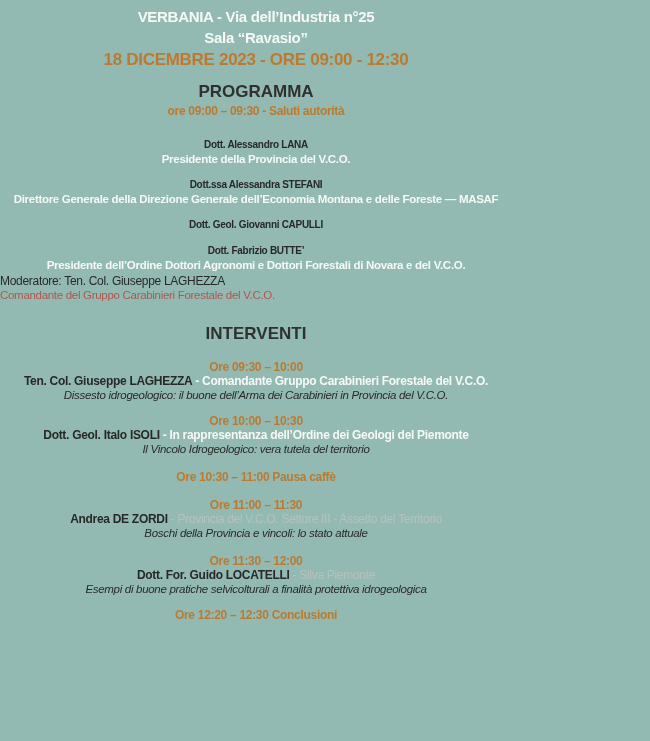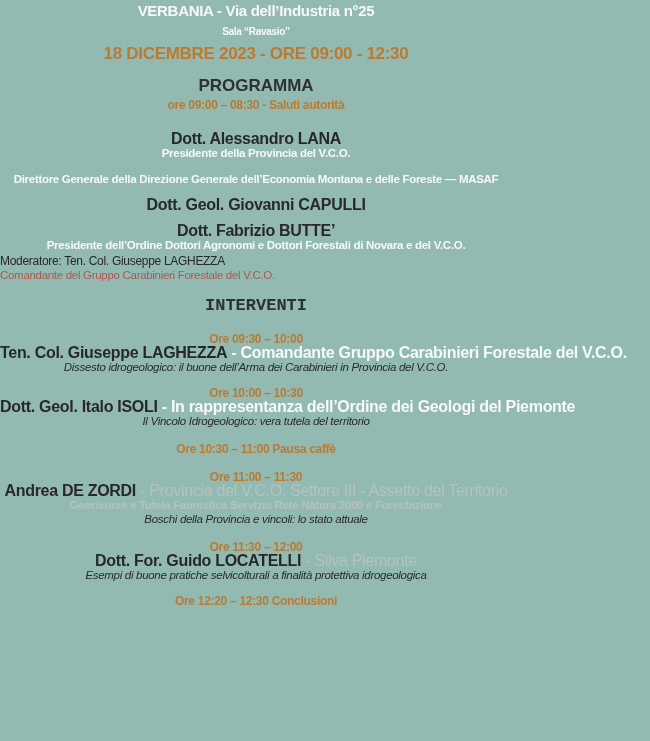--- a/index.html
+++ b/index.html
@@ -8,65 +8,66 @@
     width:650px;
     height:741px;
     background:#92bab3;
     font-family:"Liberation Sans", sans-serif;
     letter-spacing:-0.3px;
     overflow:hidden;
   }
   .col { width:512px; text-align:center; }
 
   
-  .loc  { font-size:15px; line-height:21px; font-weight:700; color:#f7f9f7;text-align:center; }
-  .room { font-size:10px; line-height:21px; font-weight:700; color:#f7f9f7; }
+  .loc  { padding-top:6px; font-size:15px; line-height:21px; font-weight:700; color:#f7f9f7;text-align:center; }
+  .room { font-size:15px; line-height:21px; font-weight:700; color:#f7f9f7; }
   .date { font-size:17px; line-height:24px; font-weight:700; color:#bd7a2f; }
 
   .big-title { margin:8px 0 0 0; font-size:17px; line-height:24px; font-weight:700; color:#303030; letter-spacing:0; }
-  .big-title.interventi { margin-top:12px;font-family:Liberation Mono, monospace; }
+  .big-title.interventi { margin-top:20px; }
 
   .time { font-size:12px; line-height:14px; font-weight:700; color:#bd7a2f; white-space:nowrap; }
 
   .speaker { margin-top:12px; }
   .speaker.first { margin-top:20px; }
-  .name { font-size:16px; line-height:14px; font-weight:700; color:#282828; white-space:nowrap; }
+  .name { font-size:10px; line-height:14px; font-weight:700; color:#282828; white-space:nowrap; }
   .sub  { font-size:11.5px; line-height:14px; font-weight:700; color:#f7f9f7; white-space:nowrap; }
   .sub.gray { color:#b5c2bd; }
 
   .moderator { margin-top:2px; width:635px; }
   .mod1 { font-size:12px;   line-height:14px; font-weight:400; color:#282828; }
   .mod2 { font-size:11.5px; line-height:14px; font-weight:400; color:#b2564b; }
 
   .session { margin-top:14px; }
   .session.tight { margin-top:12px; }
   .talk { font-size:11.5px; line-height:14px; font-style:italic; font-weight:400; color:#2a2a2a; white-space:nowrap; }
-  .nameline { font-size:16px; line-height:14px; white-space:nowrap; }
+  .nameline { font-size:12px; line-height:14px; white-space:nowrap; }
   .nameline .name-part { font-weight:700; color:#282828; }
   .nameline .aff-white { font-weight:700; color:#f7f9f7; }
   .nameline .aff-gray  { font-weight:400; color:#b5c2bd; }
 </style>
 </head>
 <body>
 
 <div class="page">
 
   <div class="col">
     <div class="loc">VERBANIA - Via dell’Industria n°25</div>
     <div class="room">Sala “Ravasio”</div>
     <div class="date">18 DICEMBRE 2023 - ORE 09:00 - 12:30</div>
 
     <div class="big-title">PROGRAMMA</div>
-    <div class="time">ore 09:00 – 08:30 - Saluti autorità</div>
+    <div class="time">ore 09:00 – 09:30 - Saluti autorità</div>
 
     <div class="speaker first">
       <div class="name">Dott. Alessandro LANA</div>
       <div class="sub">Presidente della Provincia del V.C.O.</div>
     </div>
     <div class="speaker">
+      <div class="name">Dott.ssa Alessandra STEFANI</div>
       <div class="sub">Direttore Generale della Direzione Generale dell’Economia Montana e delle Foreste — MASAF</div>
     </div>
     <div class="speaker">
       <div class="name">Dott. Geol. Giovanni CAPULLI</div>
     </div>
     <div class="speaker">
       <div class="name">Dott. Fabrizio BUTTE’</div>
       <div class="sub">Presidente dell’Ordine Dottori Agronomi e Dottori Forestali di Novara e del V.C.O.</div>
     </div>
   </div>
@@ -100,21 +101,20 @@
     <div class="session">
       <div class="time">Ore 10:30 – 11:00 Pausa caffè</div>
     </div>
 
     <div class="session">
       <div class="time">Ore 11:00 – 11:30</div>
       <div class="nameline">
         <span class="name-part">Andrea DE ZORDI</span>
         <span class="aff-gray">- Provincia del V.C.O. Settore III - Assetto del Territorio</span>
       </div>
-      <div class="sub gray">Georisorse e Tutela Faunistica Servizio Rete Natura 2000 e Forestazione</div>
       <div class="talk">Boschi della Provincia e vincoli: lo stato attuale</div>
     </div>
 
     <div class="session">
       <div class="time">Ore 11:30 – 12:00</div>
       <div class="nameline">
         <span class="name-part">Dott. For. Guido LOCATELLI</span>
         <span class="aff-gray">- Silva Piemonte</span>
       </div>
       <div class="talk">Esempi di buone pratiche selvicolturali a finalità protettiva idrogeologica</div>

